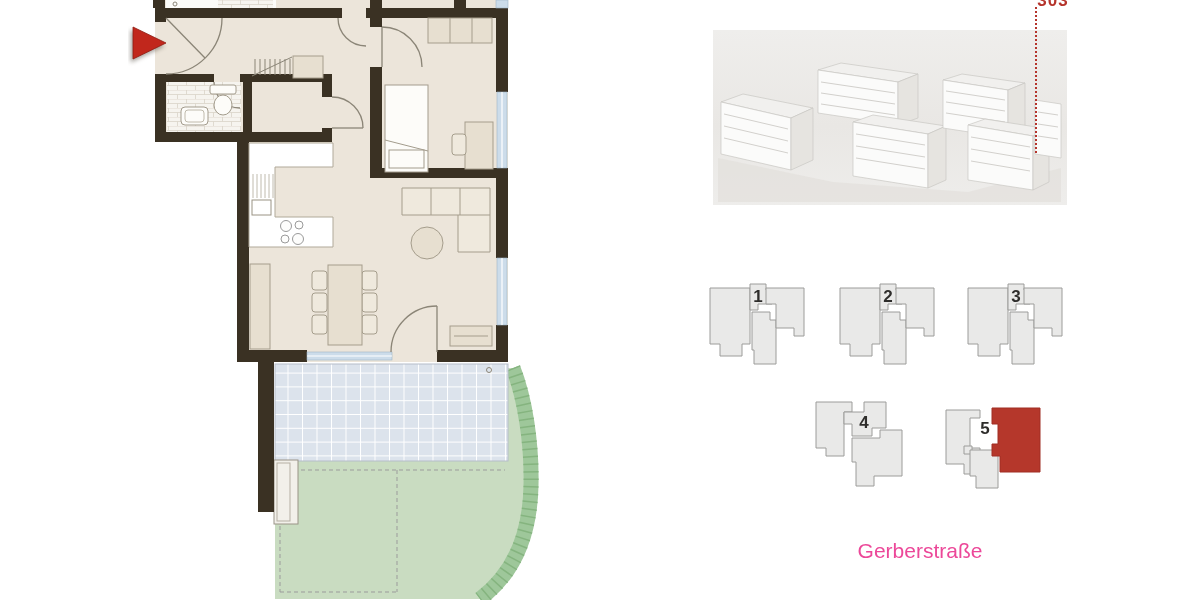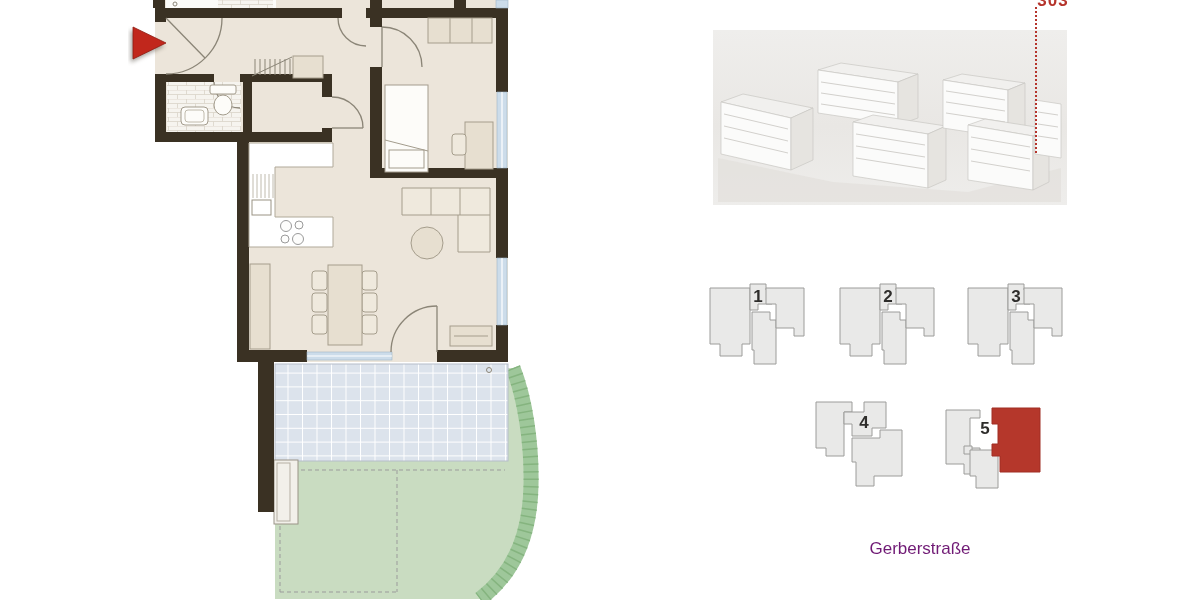--- a/index.html
+++ b/index.html
@@ -27,21 +27,21 @@
   
   #unit-number{left:1031px;top:-9px;width:44px;text-align:center;
     color:#b5342c;font-size:17px;font-weight:bold;letter-spacing:1px;z-index:6;}
   #leader-line{left:1035px;top:7px;height:146px;width:0;
     border-left:2px dotted #b5342c;z-index:5;}
   
   .fp{fill:#e9e9e8;stroke:#9c9c9a;stroke-width:1;}
   .fp-red{fill:#b5372b;stroke:#a02f25;stroke-width:1;}
   .bnum{font-family:"Liberation Sans",sans-serif;font-size:17px;font-weight:bold;fill:#2e2d2b;}
   #street-label{left:830px;top:539px;width:180px;text-align:center;
-    color:#701a75;font-size:17px;}
+    color:#ec4899;font-size:21px;}
 </style>
 </head>
 <body>
 
 <div id="page">
 
   <svg id="floorplan" class="abs" width="420" height="600" viewBox="0 0 420 600">
     <defs>
       <pattern id="tiles" width="14.5" height="13.8" patternUnits="userSpaceOnUse">
         <rect width="14.5" height="13.8" fill="#dce3ec"></rect>

